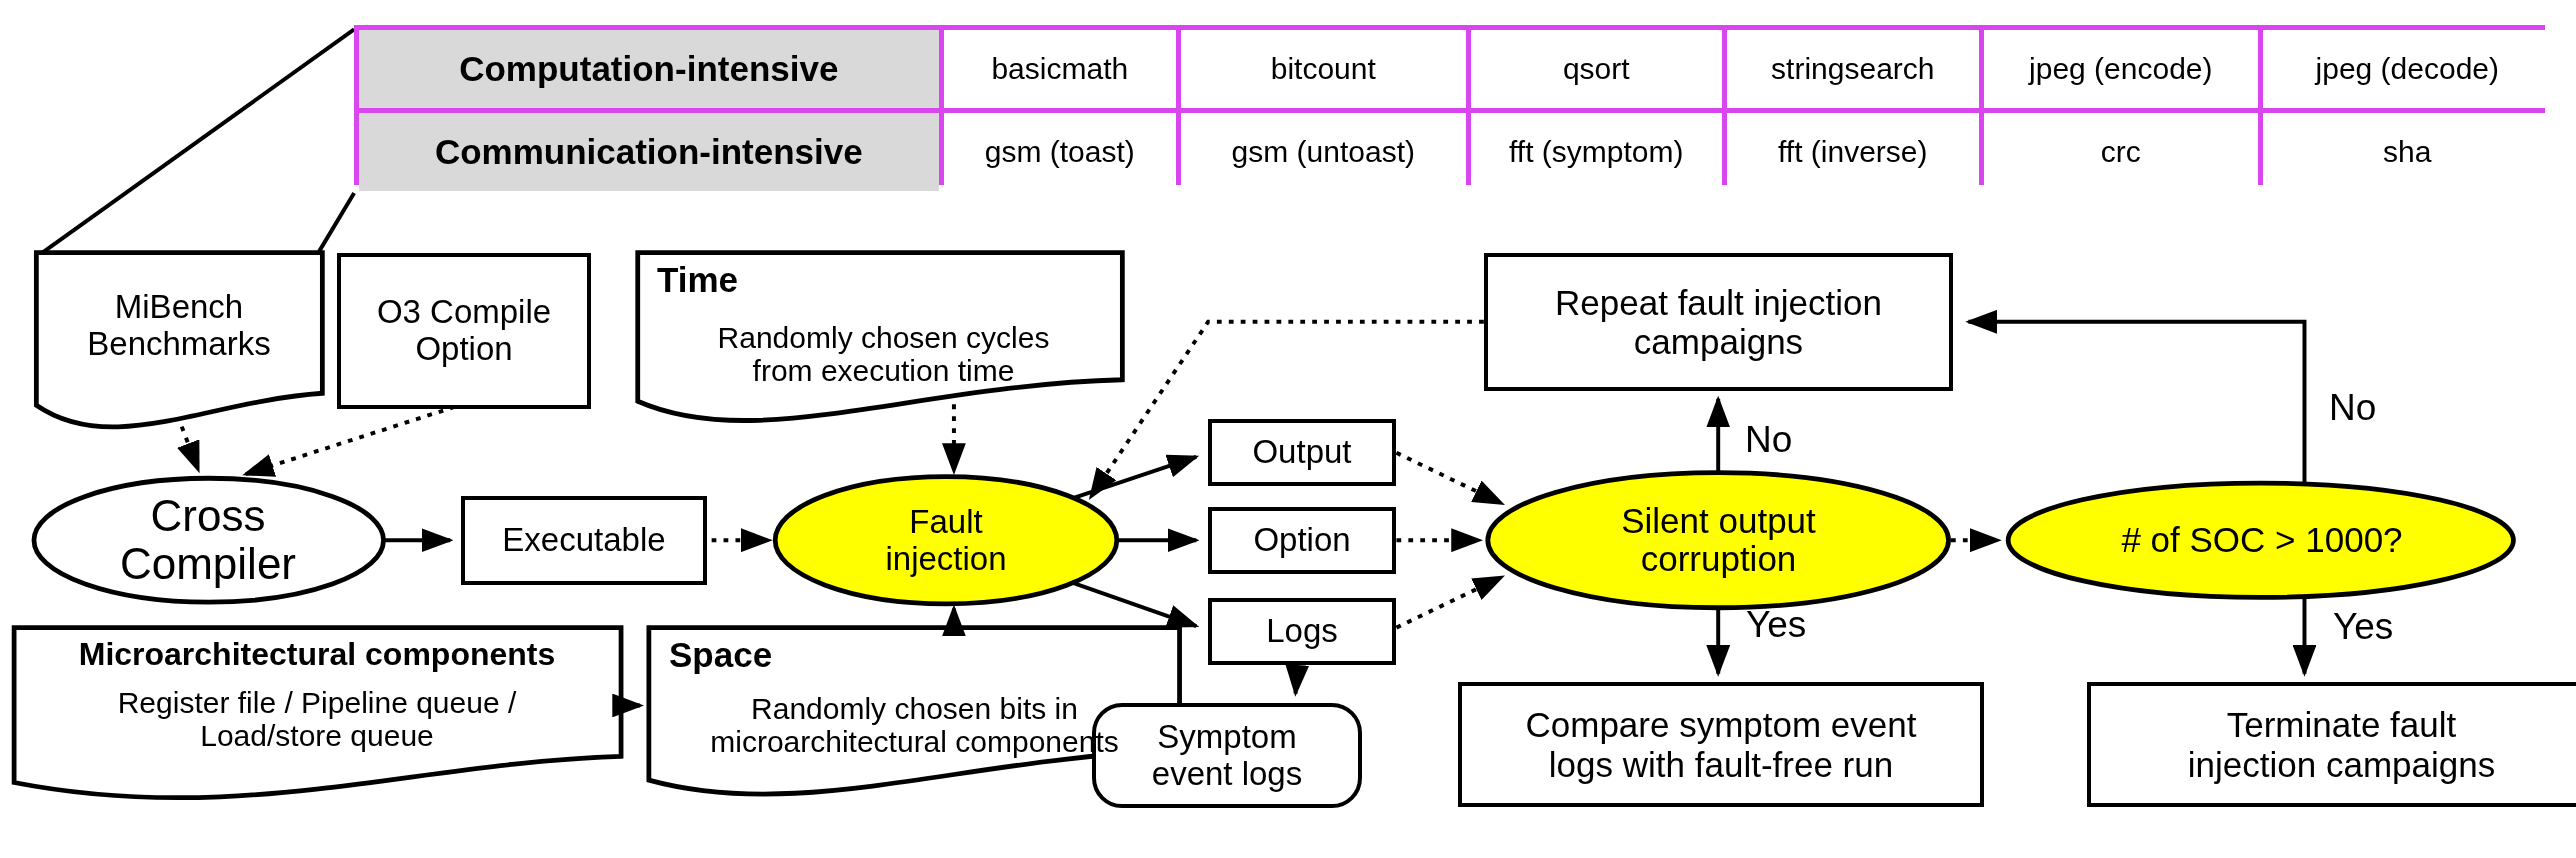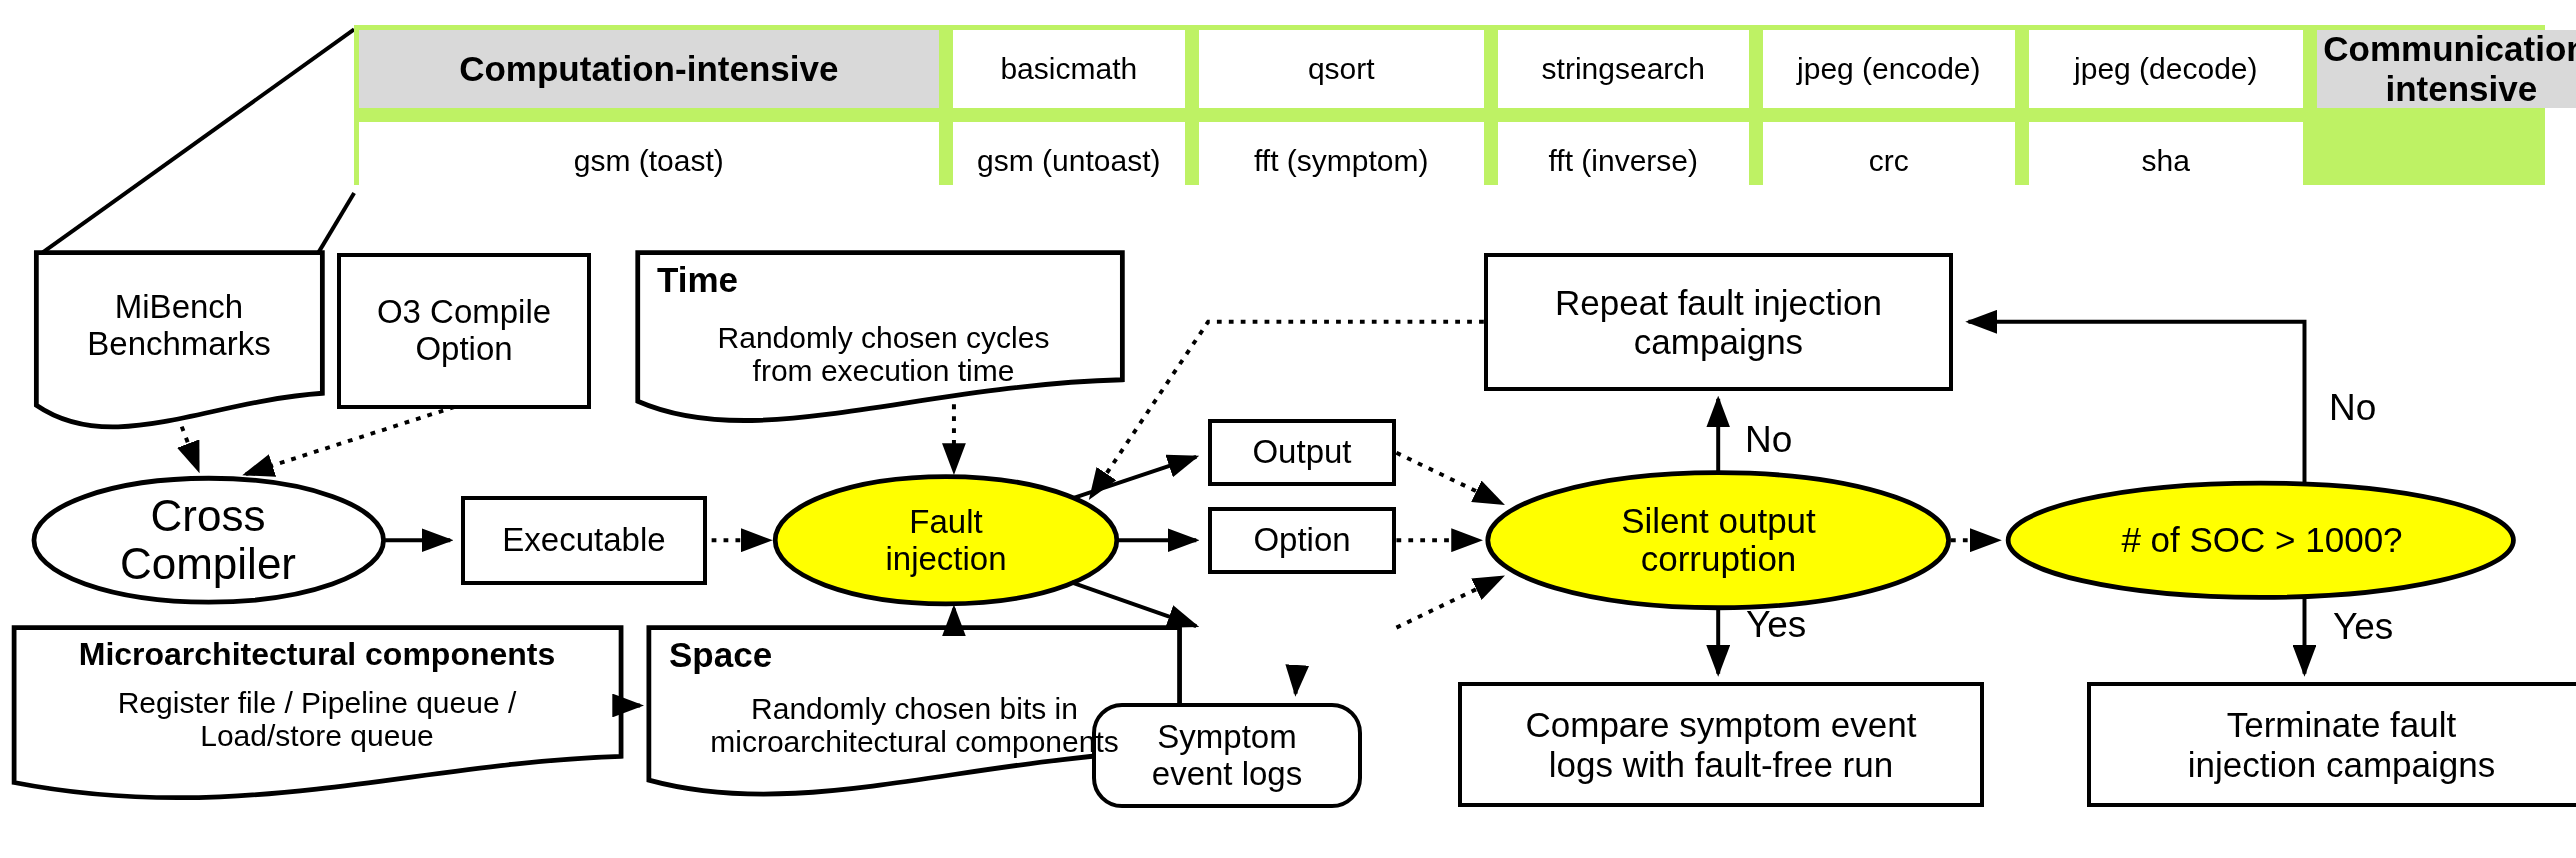--- a/index.html
+++ b/index.html
@@ -5,23 +5,23 @@
   html,body { margin:0; padding:0; background:#fff; }
   #stage {
     position:relative; width:2576px; height:858px; background:#fff;
     font-family:"Liberation Sans", sans-serif; color:#000; overflow:hidden;
   }
   svg.layer { position:absolute; left:0; top:0; width:2576px; height:858px; }
 
   
   #bench-table {
     position:absolute; left:354px; top:25px; width:2191px; height:160px;
-    background:#bef264; display:grid; box-sizing:border-box;
+    background:#d946ef; display:grid; box-sizing:border-box;
     grid-template-columns:580px 232px 285px 251px 252px 274px 289px;
-    grid-template-rows:78px 78px; gap:14px; padding:4.8px;
+    grid-template-rows:78px 78px; gap:5px; padding:4.8px;
   }
   #bench-table .cell {
     background:#fff; display:flex; align-items:center; justify-content:center;
     font-size:30px; text-align:center; overflow:hidden;
   }
   #bench-table .hcell { font-weight:bold; font-size:35px; }
 
   .box {
     position:absolute; box-sizing:border-box; background:#fff; border:4.8px solid #000;
     display:flex; align-items:center; justify-content:center; text-align:center;
@@ -78,38 +78,40 @@
     <line x1="1757" y1="680" x2="1862" y2="680" stroke="#000" stroke-width="5" stroke-dasharray="6 9" marker-end="url(#ah)"></line>
     <line x1="1757" y1="790" x2="1890" y2="726" stroke="#000" stroke-width="5" stroke-dasharray="6 9" marker-end="url(#ah)"></line>
     <line x1="1632" y1="840" x2="1630" y2="873" stroke="#000" stroke-width="5" stroke-dasharray="6 9" marker-end="url(#ah)"></line>
     <polyline points="1867,405 1520,405 1372,626" fill="none" stroke="#000" stroke-width="5" stroke-dasharray="6 9" marker-end="url(#ah)"></polyline>
     <line x1="2455" y1="680" x2="2515" y2="680" stroke="#000" stroke-width="5" stroke-dasharray="6 9" marker-end="url(#ah)"></line>
   </svg>
 
   <div id="bench-table">
     <div class="cell hcell" style="background: rgb(217, 217, 217);">Computation-intensive</div>
     <div class="cell">basicmath</div>
+    <div class="cell">bitcount</div>
     <div class="cell">qsort</div>
     <div class="cell">stringsearch</div>
     <div class="cell">jpeg (encode)</div>
     <div class="cell">jpeg (decode)</div>
     <div class="cell hcell" style="background: rgb(217, 217, 217);">Communication-intensive</div>
     <div class="cell">gsm (toast)</div>
     <div class="cell">gsm (untoast)</div>
     <div class="cell">fft (symptom)</div>
     <div class="cell">fft (inverse)</div>
     <div class="cell">crc</div>
     <div class="cell">sha</div>
   </div>
 
   <div class="box" style="left:337px; top:253px; width:254px; height:156px; font-size:33px;">O3 Compile
 Option</div>
   <div class="box" style="left:461px; top:496px; width:246px; height:89px; font-size:33px;">Executable</div>
   <div class="box" style="left:1208px; top:419px; width:188px; height:67px; font-size:33px;">Output</div>
   <div class="box" style="left:1208px; top:507px; width:188px; height:67px; font-size:33px;">Option</div>
+  <div class="box" style="left:1208px; top:598px; width:188px; height:67px; font-size:33px;">Logs</div>
   <div class="box" style="left:1092px; top:703px; width:270px; height:105px; font-size:33px;border-radius:30px;">Symptom
 event logs</div>
   <div class="box" style="left:1484px; top:253px; width:469px; height:138px; font-size:35px;">Repeat fault injection
 campaigns</div>
   <div class="box" style="left:1458px; top:682px; width:526px; height:125px; font-size:35px;">Compare symptom event
 logs with fault-free run</div>
   <div class="box" style="left:2039px; top:682px; width:509px; height:125px; font-size:35px;margin-left:48px;">Terminate fault
 injection campaigns</div>
 
   <div class="lbl" style="left:36px; top:262px; width:286px; height:127px; font-size:33px;">MiBench

